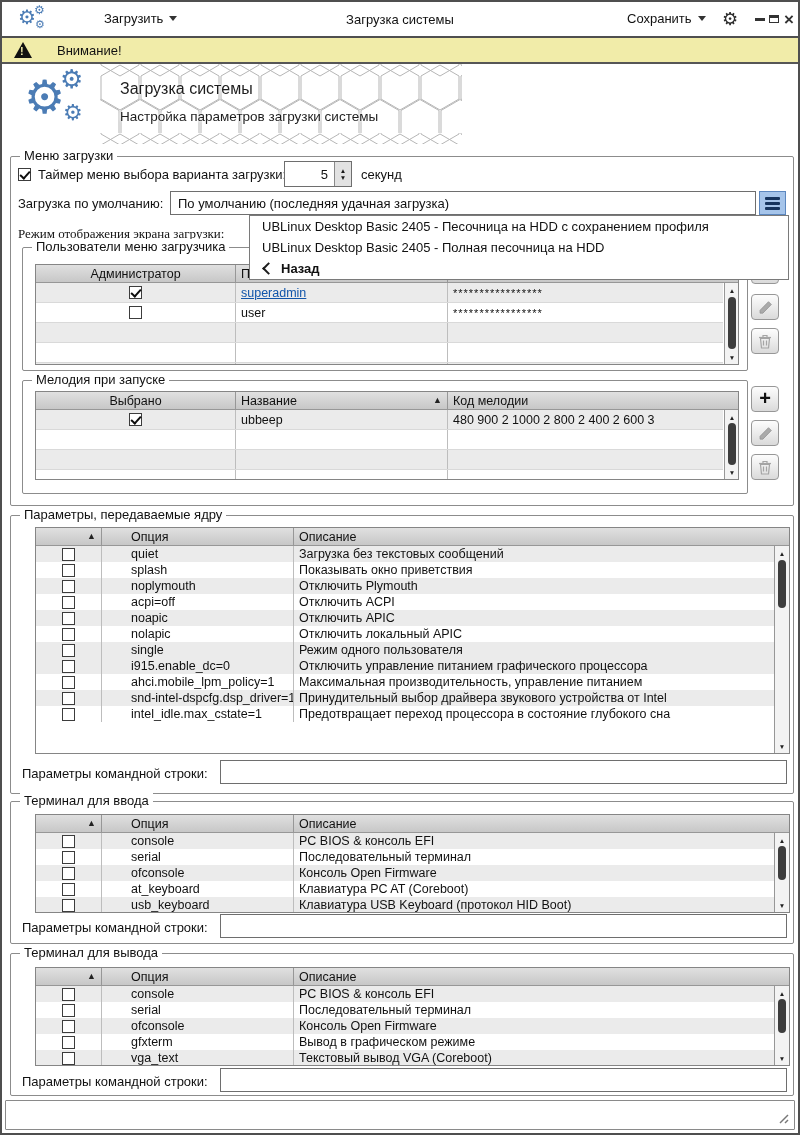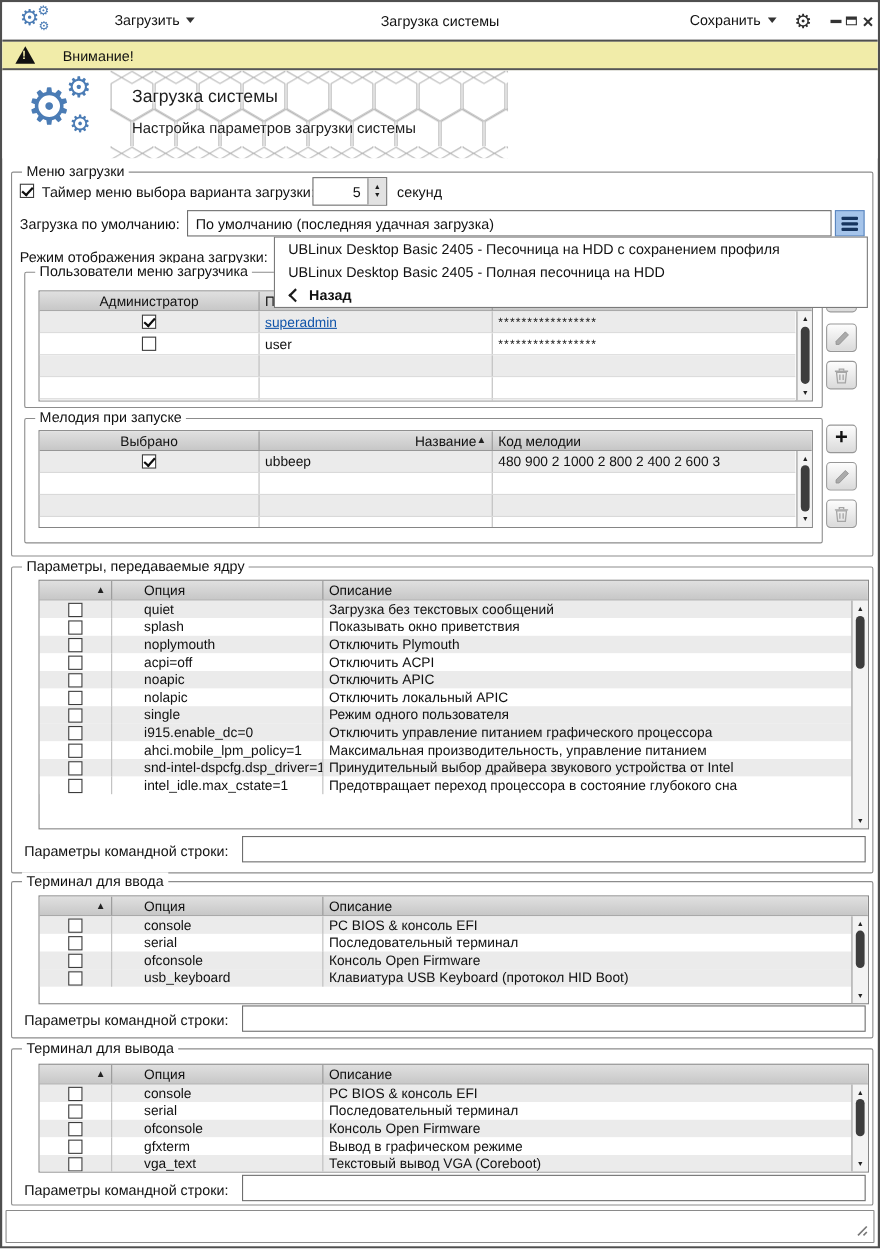--- a/index.html
+++ b/index.html
@@ -175,21 +175,21 @@
   <span class="lbl abs" style="left:16px;top:194px;">Загрузка по умолчанию:</span>
   <div class="combo" style="left:168px;top:189px;width:586px;">
     <span>По умолчанию (последняя удачная загрузка)</span>
   </div>
   <div class="hambtn" style="left:757px;top:189px;">
       <i></i>
       <i></i>
       <i></i>
     </div>
 
-  <span class="lbl abs" style="left:16px;top:224px;">Режим отображения экрана загрузки:</span>
+  <span class="lbl abs" style="left:16px;top:224px;font-family:Liberation Serif, serif;">Режим отображения экрана загрузки:</span>
 
   
   <div class="group" style="left:20px;top:245px;width:724px;height:122px;">
     <span class="legend">Пользователи меню загрузчика</span>
   </div>
   <div class="tbl" style="left:33px;top:262px;width:704px;height:101px;">
     <div class="thead">
       <span class="th u1 cc">Администратор</span>
       <span class="th u2">Пользователь</span>
       <span class="th u3"></span>
@@ -252,21 +252,21 @@
       </svg>
   </div>
 
   
   <div class="group" style="left:20px;top:378px;width:724px;height:112px;">
     <span class="legend">Мелодия при запуске</span>
   </div>
   <div class="tbl" style="left:33px;top:389px;width:704px;height:89px;">
     <div class="thead">
       <span class="th u1 cc">Выбрано</span>
-      <span class="th u2" style="justify-content:flex-end;">
+      <span class="th u2" style="justify-content:space-between;">
         <span>Название</span>
         <span class="sort">▲</span>
       </span>
       <span class="th u3">Код мелодии</span>
     </div>
     <div class="rowswrap">
       <div class="tr odd sep h20">
         <span class="td u1 cc">
             <span class="cb checked"></span>
           </span>
@@ -441,20 +441,27 @@
           <span class="td k2">serial</span>
           <span class="td k3">Последовательный терминал</span>
         </div>
       <div class="tr odd h16">
           <span class="td k1">
             <span class="cb"></span>
           </span>
           <span class="td k2">ofconsole</span>
           <span class="td k3">Консоль Open Firmware</span>
         </div>
+      <div class="tr h16">
+          <span class="td k1">
+            <span class="cb"></span>
+          </span>
+          <span class="td k2">at_keyboard</span>
+          <span class="td k3">Клавиатура PC AT (Coreboot)</span>
+        </div>
       <div class="tr odd h16">
           <span class="td k1">
             <span class="cb"></span>
           </span>
           <span class="td k2">usb_keyboard</span>
           <span class="td k3">Клавиатура USB Keyboard (протокол HID Boot)</span>
         </div>
     </div>
     <div class="vsb" style="left:738px;top:18px;height:79px;">
       <span class="sb-a up">▲</span>

